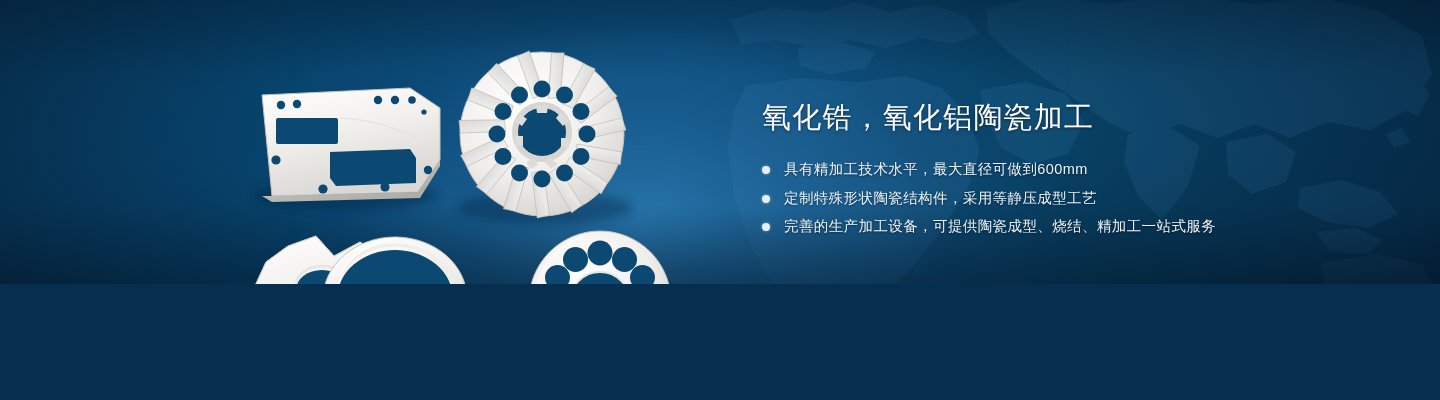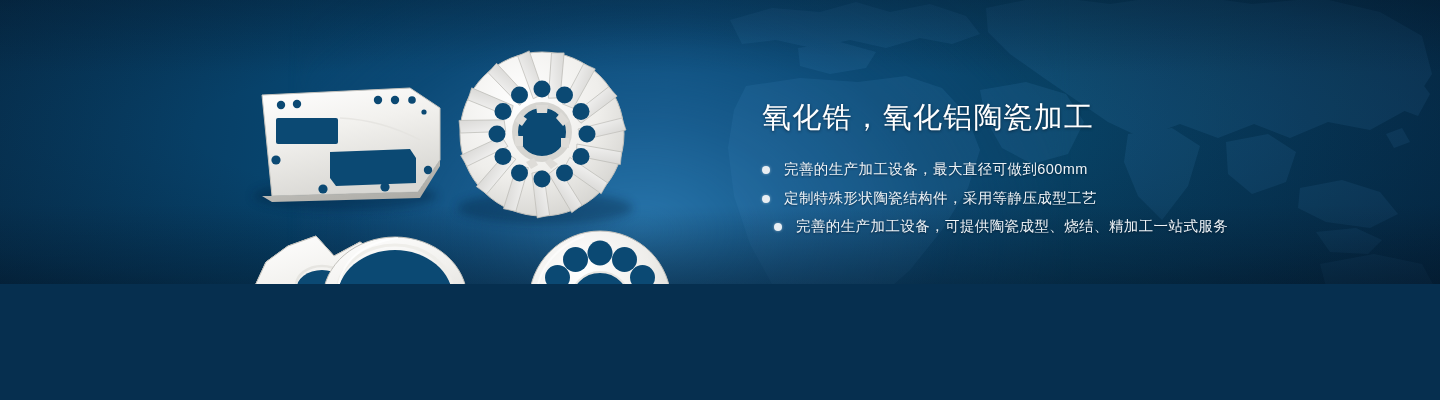--- a/index.html
+++ b/index.html
@@ -75,21 +75,21 @@
   .features{
     list-style:none;
     margin:0; padding:0;
   }
   .feature{
     display:flex;
     align-items:center;
     margin:0 0 9px 0;
     min-height:19px;
   }
-  .feature:last-child{ margin-bottom:0;margin-left:12px; }
+  .feature:last-child{ margin-bottom:0; }
   .dot{
     flex:0 0 auto;
     width:8px; height:8px;
     border-radius:50%;
     background:#e8eef3;
     margin-right:14px;
     box-shadow:0 0 3px rgba(255,255,255,0.45);
   }
   .feature-text{
     color:#eef3f7;
@@ -308,21 +308,21 @@
     </svg>
   </div>
 
   <div class="copy">
 
     <h1 class="headline">氧化锆，氧化铝陶瓷加工</h1>
 
     <ul class="features">
       <li class="feature">
         <span class="dot"></span>
-        <span class="feature-text">完善的生产加工设备，最大直径可做到600mm</span>
+        <span class="feature-text">具有精加工技术水平，最大直径可做到600mm</span>
       </li>
       <li class="feature">
         <span class="dot"></span>
         <span class="feature-text">定制特殊形状陶瓷结构件，采用等静压成型工艺</span>
       </li>
       <li class="feature">
         <span class="dot"></span>
         <span class="feature-text">完善的生产加工设备，可提供陶瓷成型、烧结、精加工一站式服务</span>
       </li>
     </ul>

